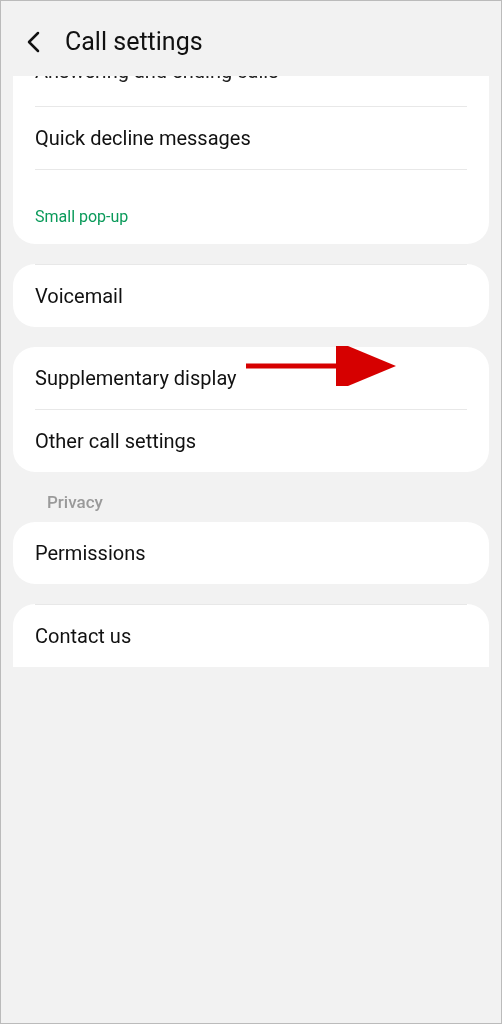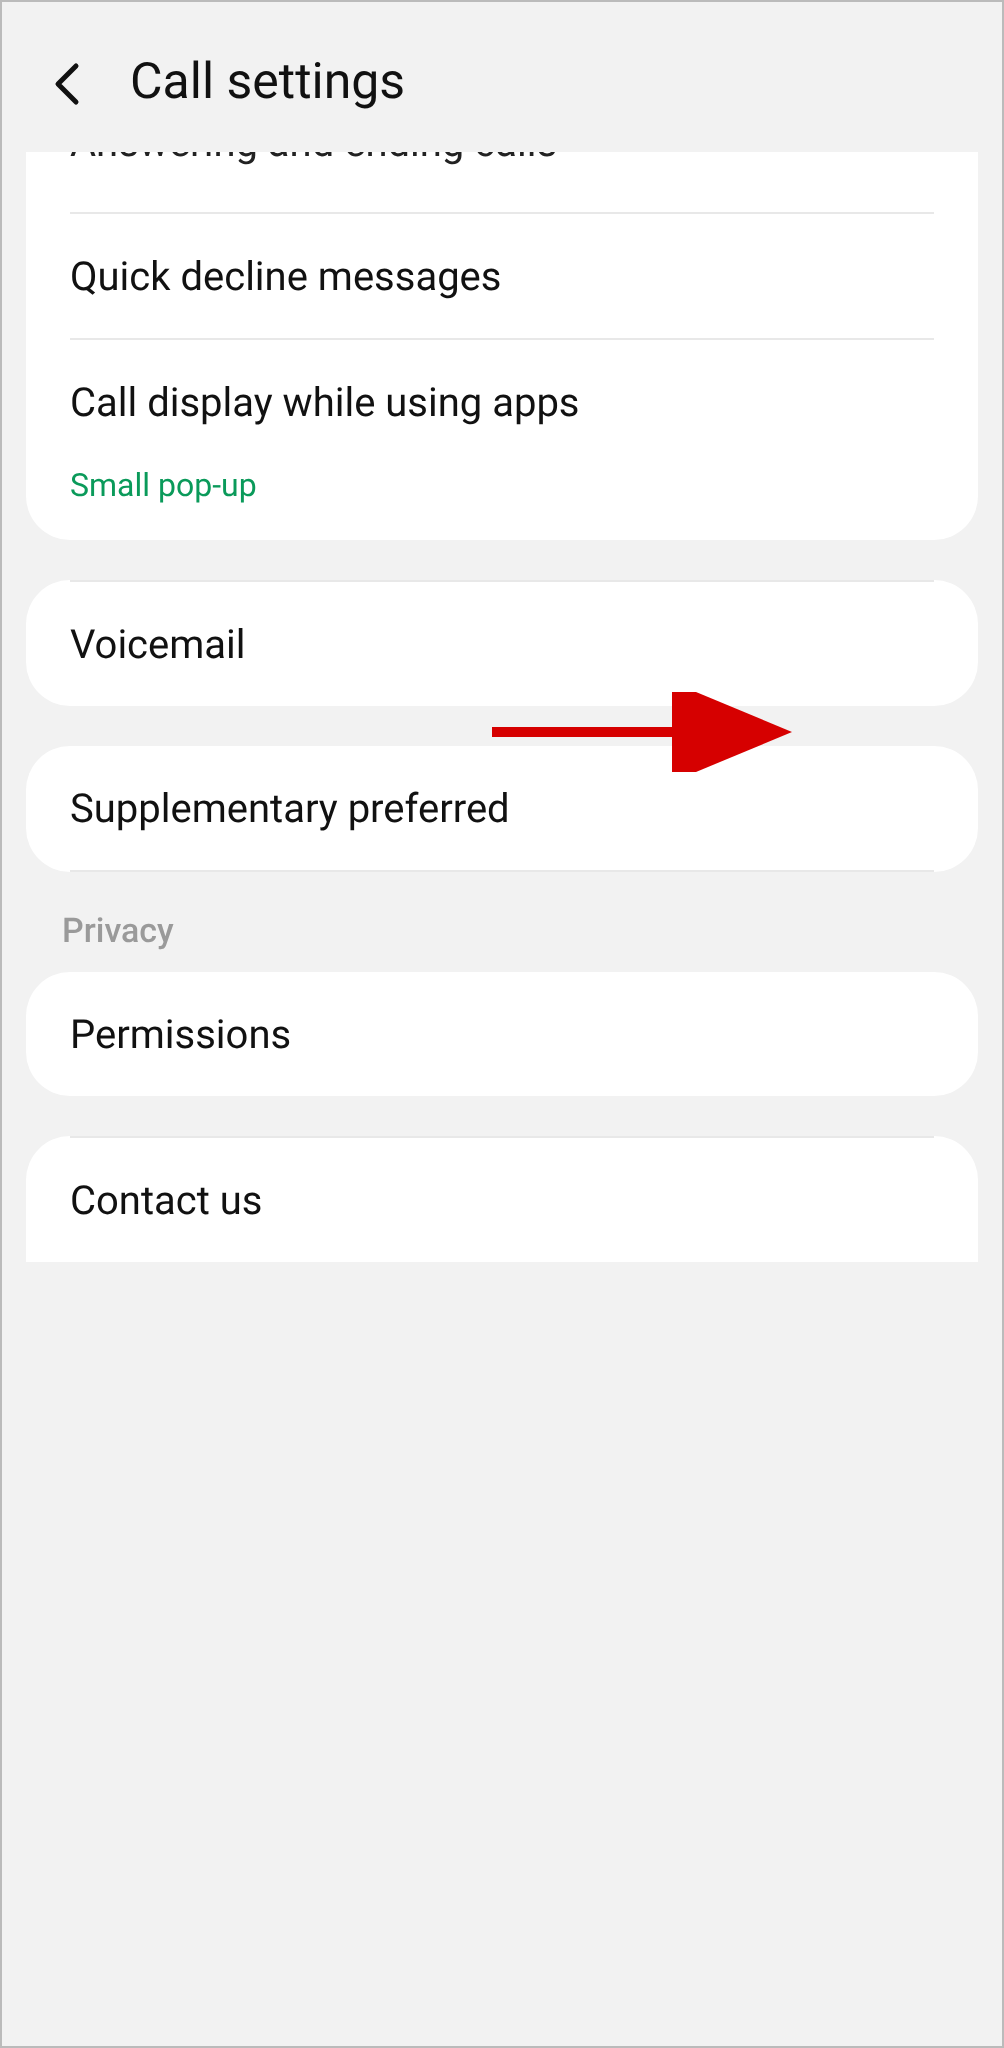--- a/index.html
+++ b/index.html
@@ -118,21 +118,21 @@
       border-radius: 50%;
       background: #fff;
       position: absolute;
       top: 3px;
       right: 3px;
     }
     .section-label {
       font-size: 17px;
       color: #9a9a9a;
       font-weight: 500;
-      padding: 0 30px 10px 30px;
+      padding: 0 30px 10px 46px;
     }
     .arrow-annotation {
       position: absolute;
       top: 345px;
       left: 240px;
       pointer-events: none;
     }
     .arrow-annotation svg {
       width: 165px;
       height: 40px;
@@ -156,42 +156,46 @@
   </div>
   <div class="divider"></div>
   <div class="item">
     <div class="item-text">
       <div class="item-label">Quick decline messages</div>
     </div>
   </div>
   <div class="divider"></div>
   <div class="item">
     <div class="item-text">
-      <div class="item-label">Call display while using apps</div>
       <div class="item-sub">Small pop-up</div>
     </div>
   </div>
 </div>
 
 <div class="card">
   <div class="divider"></div>
   <div class="item">
     <div class="item-text">
       <div class="item-label">Voicemail</div>
     </div>
   </div>
 </div>
 
 <div class="card">
   <div class="item">
     <div class="item-text">
-      <div class="item-label">Supplementary preferred</div>
-    </div>
-  </div>
-  <div class="divider"></div>
+      <div class="item-label">Supplementary display</div>
+    </div>
+  </div>
+  <div class="divider"></div>
+  <div class="item">
+    <div class="item-text">
+      <div class="item-label">Other call settings</div>
+    </div>
+  </div>
 </div>
 
 <div class="section-label">Privacy</div>
 
 <div class="card">
   <div class="item">
     <div class="item-text">
       <div class="item-label">Permissions</div>
     </div>
   </div>

